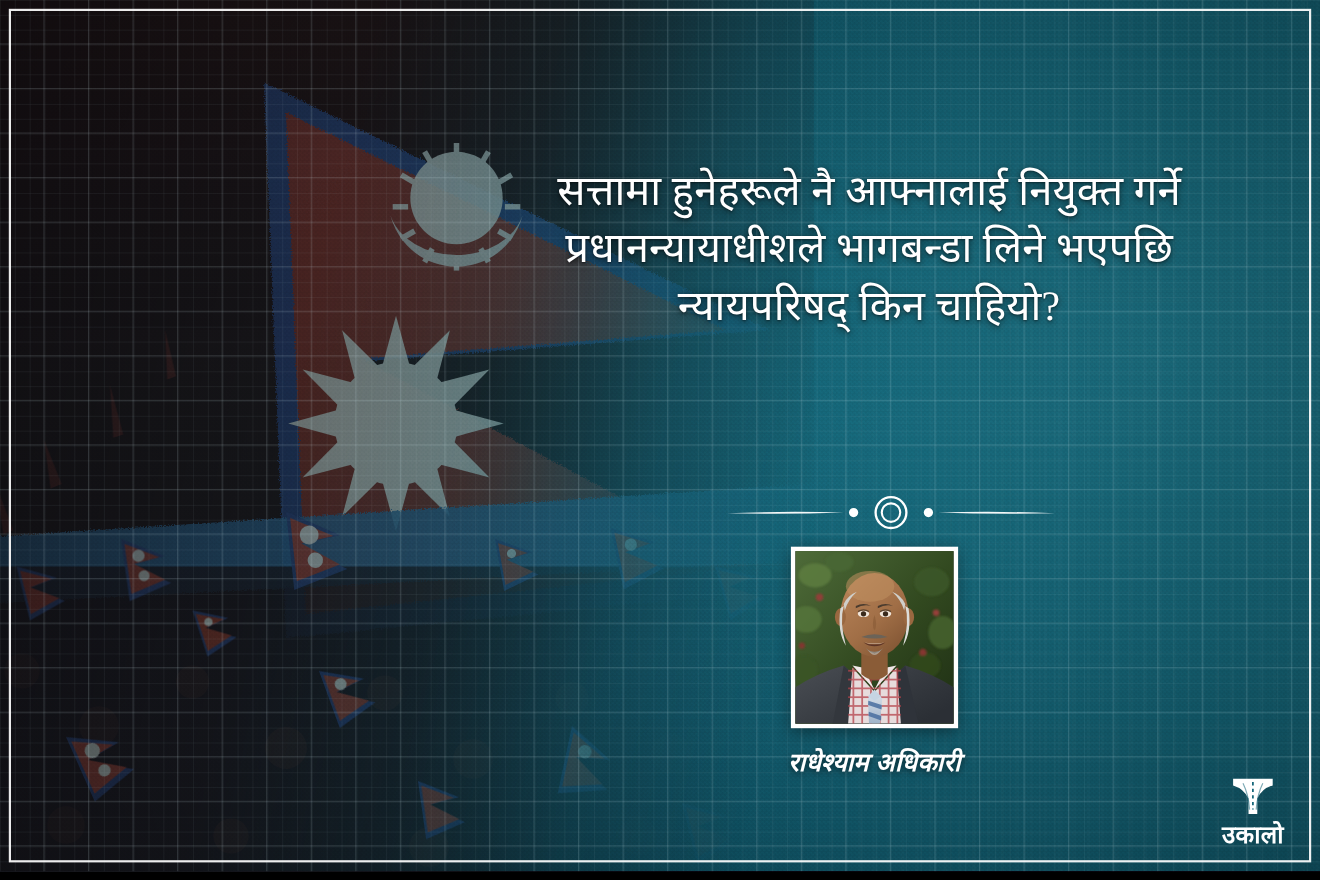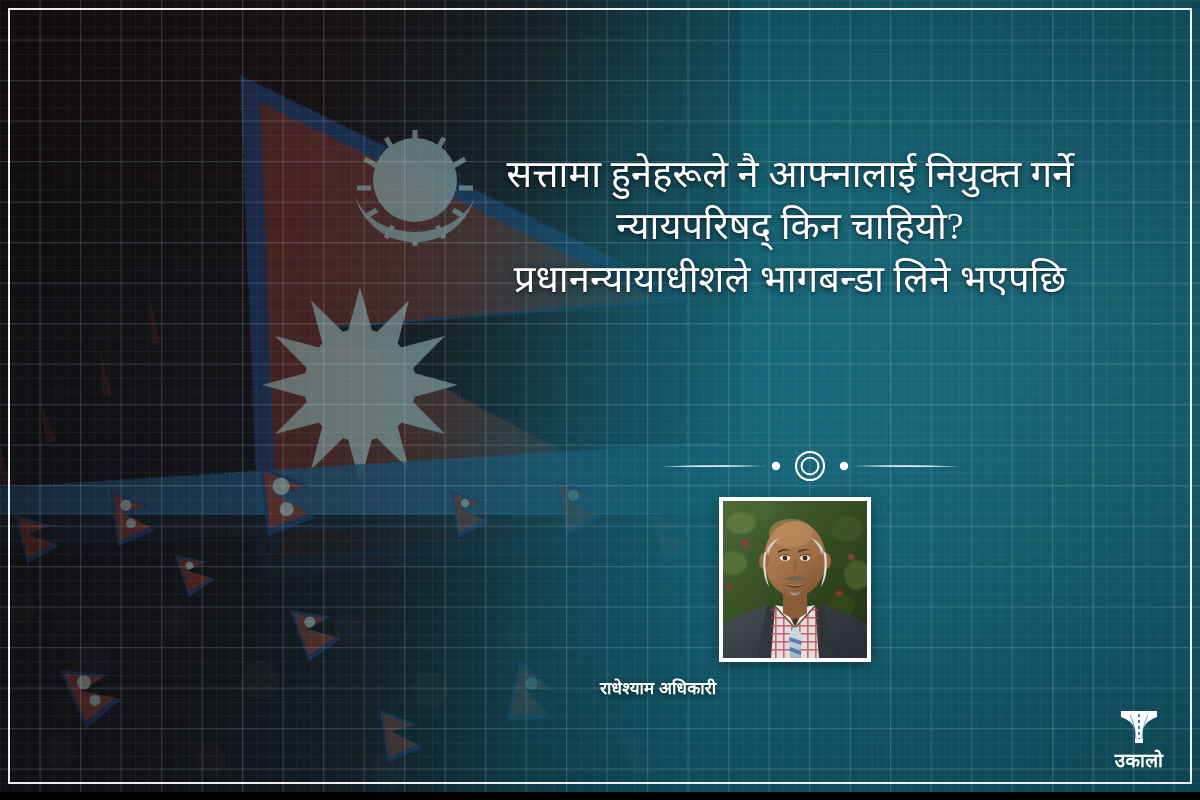--- a/index.html
+++ b/index.html
@@ -142,42 +142,44 @@
     background: #2c3a26;
   }
   .portrait-inner svg { display: block; width: 100%; height: 100%; }
 
   
   .byline {
     position: absolute;
     left: 600px;
     top: 676px;
     width: 390px;
+    text-align: center;
     color: #ffffff;
     font-family: "Liberation Serif", "DejaVu Serif", serif;
     font-weight: bold;
-    font-size: 17px;
+    font-size: 23px;
     letter-spacing: 0.2px;
     text-shadow: 0 2px 6px rgba(0,0,0,0.55);
+    font-style: italic;
   }
 
   
   .logo {
     position: absolute;
     right: 28px;
     bottom: 22px;
     width: 66px;
     text-align: center;
   }
   .logo-mark { display: block; width: 44px; height: 44px; margin: 0 auto 2px; }
   .logo-word {
     display: block;
     color: #ffffff;
     font-family: "Liberation Serif", "DejaVu Serif", serif;
-    font-size: 19px;
+    font-size: 22px;
     font-weight: bold;
     line-height: 1;
     letter-spacing: 0.3px;
     text-align: center;
   }
 </style>
 </head>
 <body>
 
 <div id="poster">
@@ -362,22 +364,22 @@
 
   <div class="bg-layer bg-vignette"></div>
 
   <div class="bg-layer bg-grid-fine"></div>
   <div class="bg-layer bg-grid"></div>
 
   <div class="frame"></div>
 
   <div class="quote">
     <span class="quote-line">सत्तामा हुनेहरूले नै आफ्नालाई नियुक्त गर्ने</span>
+    <span class="quote-line">प्रधानन्यायाधीशले भागबन्डा लिने भएपछि</span>
     <span class="quote-line">न्यायपरिषद् किन चाहियो?</span>
-    <span class="quote-line">प्रधानन्यायाधीशले भागबन्डा लिने भएपछि</span>
   </div>
 
   <div class="divider">
     <svg viewBox="0 0 310 36" xmlns="http://www.w3.org/2000/svg">
       <g fill="#ffffff" stroke="none">
         <path d="M6 18.6 Q60 16.4 112 18 Q60 19.8 6 18.6 Z" opacity="0.95"></path>
         <path d="M304 18.6 Q250 16.4 198 18 Q250 19.8 304 18.6 Z" opacity="0.95"></path>
         <circle cx="121" cy="18" r="4.2"></circle>
         <circle cx="189" cy="18" r="4.2"></circle>
       </g>

